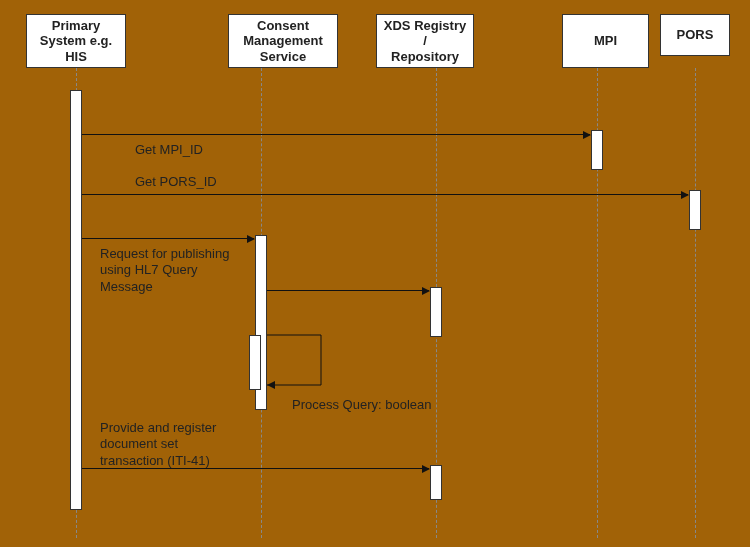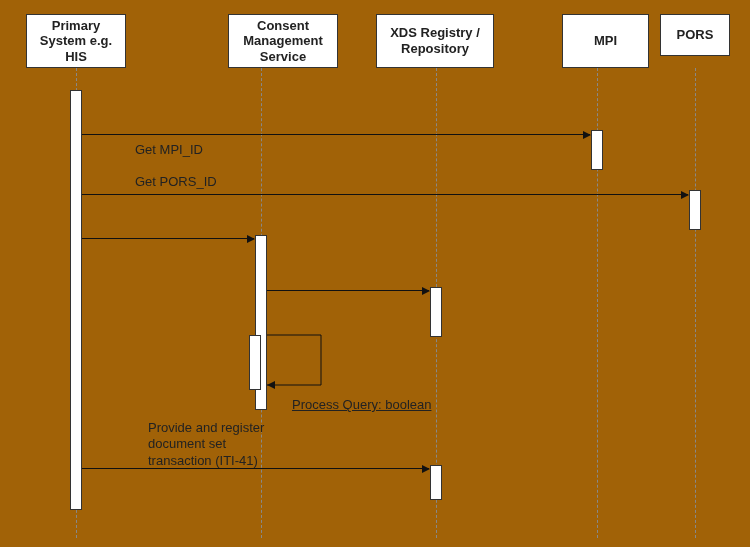--- a/index.html
+++ b/index.html
@@ -61,21 +61,21 @@
 <body>
 
 <div id="stage">
 
   <div class="actor-box" style="left:26px;  top:14px; width:100px; height:54px;">
     <span>Primary<br>System e.g.<br>HIS</span>
   </div>
   <div class="actor-box" style="left:206px; top:14px; width:110px; height:54px;margin-left:22px;">
     <span>Consent<br>Management<br>Service</span>
   </div>
-  <div class="actor-box" style="left:376px; top:14px; width:118px; height:54px;">
+  <div class="actor-box" style="left:376px; top:14px; width:98px; height:54px;">
     <span>XDS Registry /<br>Repository</span>
   </div>
   <div class="actor-box" style="left:562px; top:14px; width:87px;  height:54px;">
     <span>MPI</span>
   </div>
   <div class="actor-box" style="left:660px; top:14px; width:70px;  height:42px;">
     <span>PORS</span>
   </div>
 
   <div class="lifeline" style="left:76px;  top:68px;  height:470px;"></div>
@@ -92,26 +92,27 @@
   <div class="activation" style="left:689px; top:190px; width:12px; height:40px;"></div>
 
   <div class="activation" style="left:249px; top:335px; width:12px; height:55px;"></div>
 
   <div class="label" style="left:135px; top:114px;margin-top:28px;">Get MPI_ID</div>
   <div class="arrow" style="left:82px; top:134px; width:508px;"></div>
 
   <div class="label" style="left:135px; top:174px;">Get PORS_ID</div>
   <div class="arrow" style="left:82px; top:194px; width:606px;"></div>
 
+  <div class="label" style="left:100px; top:246px; width:150px;">Request for publishing<br>using HL7 Query<br>Message</div>
   <div class="arrow" style="left:82px; top:238px; width:172px;"></div>
 
   <div class="arrow" style="left:267px; top:290px; width:162px;"></div>
 
-  <div class="label" style="left:292px; top:397px;text-decoration:underline;">Process Query: boolean</div>
+  <div class="label" style="left:292px; top:397px;">Process Query: boolean</div>
   <svg style="position:absolute; left:261px; top:335px; width:70px; height:56px; overflow:visible;">
     <path d="M6 0 L60 0 L60 50 L6 50" fill="none" stroke="#111" stroke-width="1"></path>
     <polygon points="6,50 14,46 14,54" fill="#111"></polygon>
   </svg>
 
-  <div class="label" style="left:100px; top:420px; width:160px;margin-left:48px;">Provide and register<br>document set<br>transaction (ITI-41)</div>
+  <div class="label" style="left:100px; top:420px; width:160px;">Provide and register<br>document set<br>transaction (ITI-41)</div>
   <div class="arrow" style="left:82px; top:468px; width:347px;"></div>
 
 </div>
 
 </body></html>

